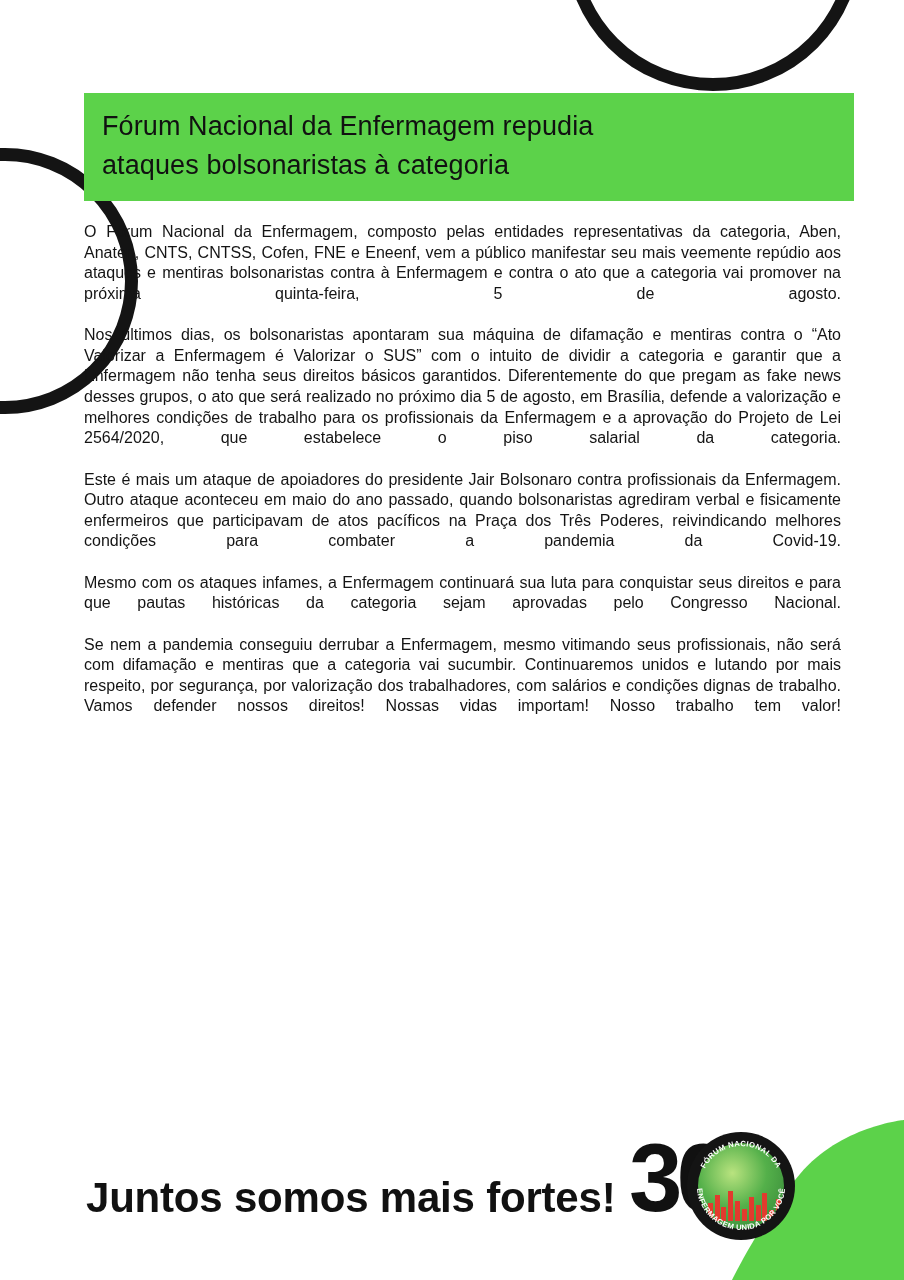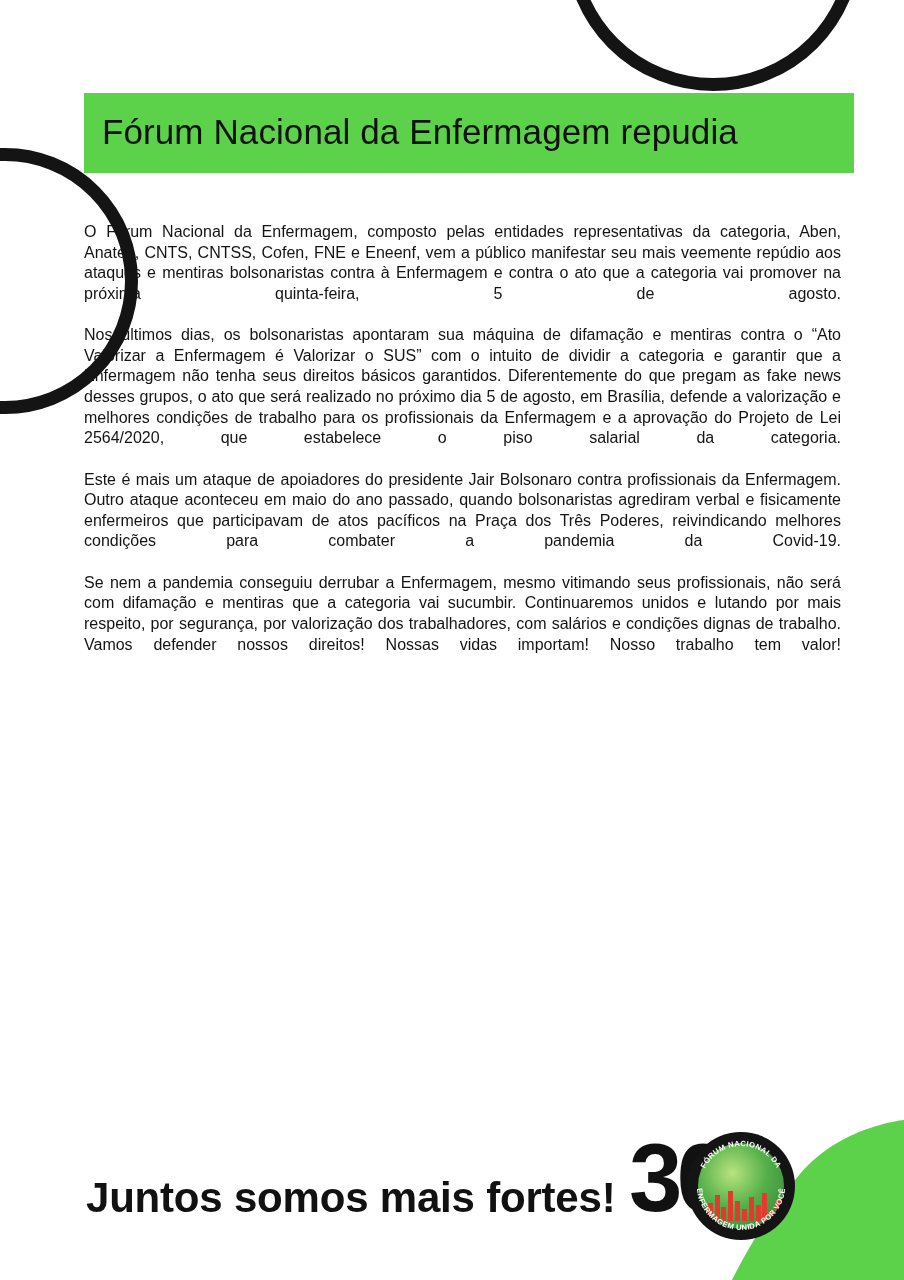--- a/index.html
+++ b/index.html
@@ -54,21 +54,21 @@
     left: 84px;
     top: 93px;
     width: 770px;
     box-sizing: border-box;
     background: #5cd martian;
     background: #5cd24a;
     padding: 14px 18px 16px 18px;
     z-index: 3;
   }
   .headline-band .line {
-    font-size: 35px;
+    font-size: 27px;
     line-height: 1.44;
     font-weight: 400;
     color: #111111;
     letter-spacing: .1px;
   }
 
   
   .article {
     position: absolute;
     left: 84px;
@@ -181,26 +181,28 @@
 
 <div class="swoosh">
   <svg width="300" height="160" viewBox="0 0 300 160" xmlns="http://www.w3.org/2000/svg">
     <path d="M300,0 C300,0 236,6 196,54 C156,102 128,160 128,160 L300,160 Z" fill="#5cd24a"></path>
     <path d="M300,12 C300,12 244,20 208,64 C176,104 152,160 152,160 L128,160 C128,160 156,102 196,54 C236,6 300,0 300,0 Z" fill="#ffffff" opacity="0"></path>
   </svg>
 </div>
 
 <div class="headline-band">
   <div class="line">Fórum Nacional da Enfermagem repudia</div>
+  <div class="line">ataques bolsonaristas à categoria</div>
 </div>
 
 <div class="article">
   <p>O Fórum Nacional da Enfermagem, composto pelas entidades representativas da categoria, Aben, Anaten, CNTS, CNTSS, Cofen, FNE e Eneenf, vem a público manifestar seu mais veemente repúdio aos ataques e mentiras bolsonaristas contra à Enfermagem e contra o ato que a categoria vai promover na próxima quinta-feira, 5 de agosto.</p>
   <p>Nos últimos dias, os bolsonaristas apontaram sua máquina de difamação e mentiras contra o “Ato Valorizar a Enfermagem é Valorizar o SUS” com o intuito de dividir a categoria e garantir que a Enfermagem não tenha seus direitos básicos garantidos. Diferentemente do que pregam as fake news desses grupos, o ato que será realizado no próximo dia 5 de agosto, em Brasília, defende a valorização e melhores condições de trabalho para os profissionais da Enfermagem e a aprovação do Projeto de Lei 2564/2020, que estabelece o piso salarial da categoria.</p>
   <p>Este é mais um ataque de apoiadores do presidente Jair Bolsonaro contra profissionais da Enfermagem. Outro ataque aconteceu em maio do ano passado, quando bolsonaristas agrediram verbal e fisicamente enfermeiros que participavam de atos pacíficos na Praça dos Três Poderes, reivindicando melhores condições para combater a pandemia da Covid-19.</p>
+  <p>Mesmo com os ataques infames, a Enfermagem continuará sua luta para conquistar seus direitos e para que pautas históricas da categoria sejam aprovadas pelo Congresso Nacional.</p>
   <p>Se nem a pandemia conseguiu derrubar a Enfermagem, mesmo vitimando seus profissionais, não será com difamação e mentiras que a categoria vai sucumbir. Continuaremos unidos e lutando por mais respeito, por segurança, por valorização dos trabalhadores, com salários e condições dignas de trabalho. Vamos defender nossos direitos! Nossas vidas importam! Nosso trabalho tem valor!</p>
 </div>
 
 <div class="slogan">Juntos somos mais fortes!</div>
 
 <div class="logo">
   <div class="thirty">30</div>
   <div class="seal">
     <div class="inner">
       <div class="bars">

